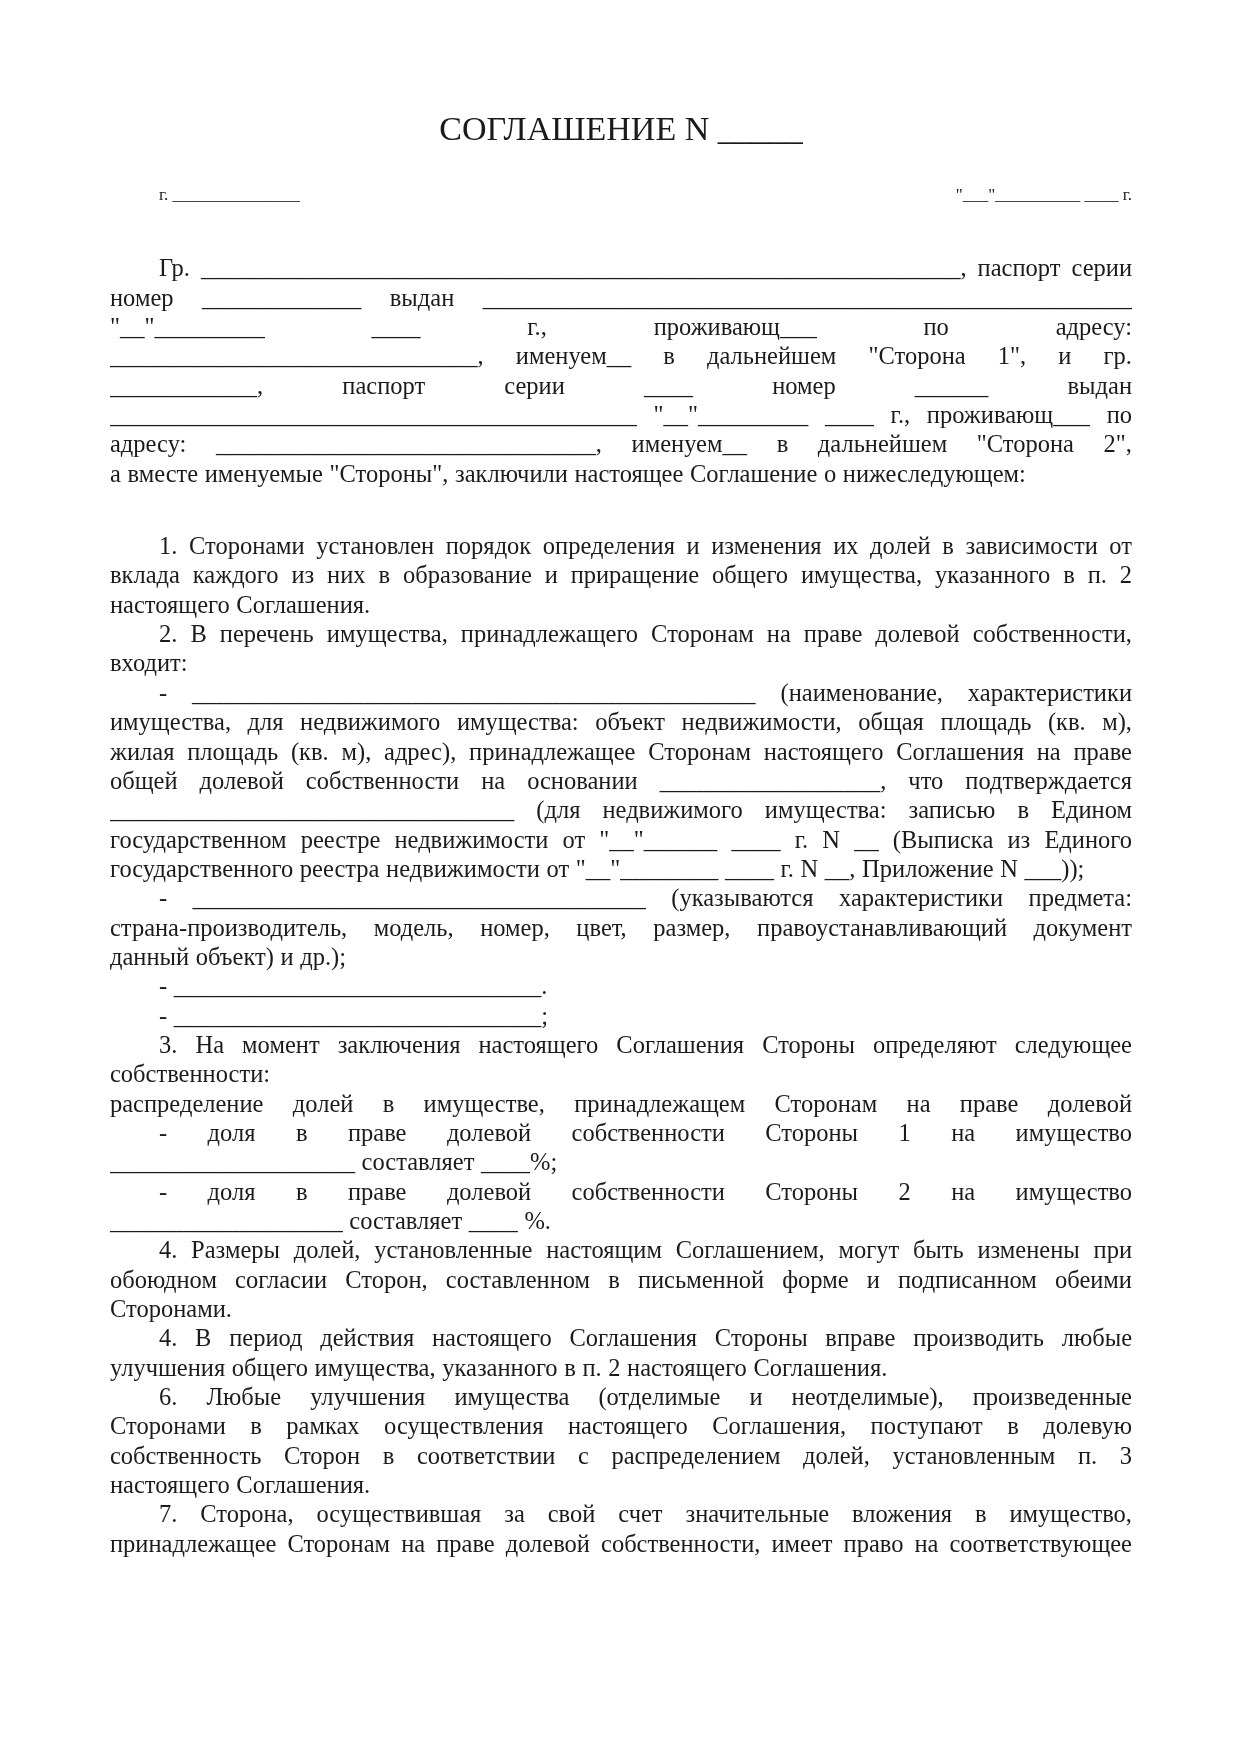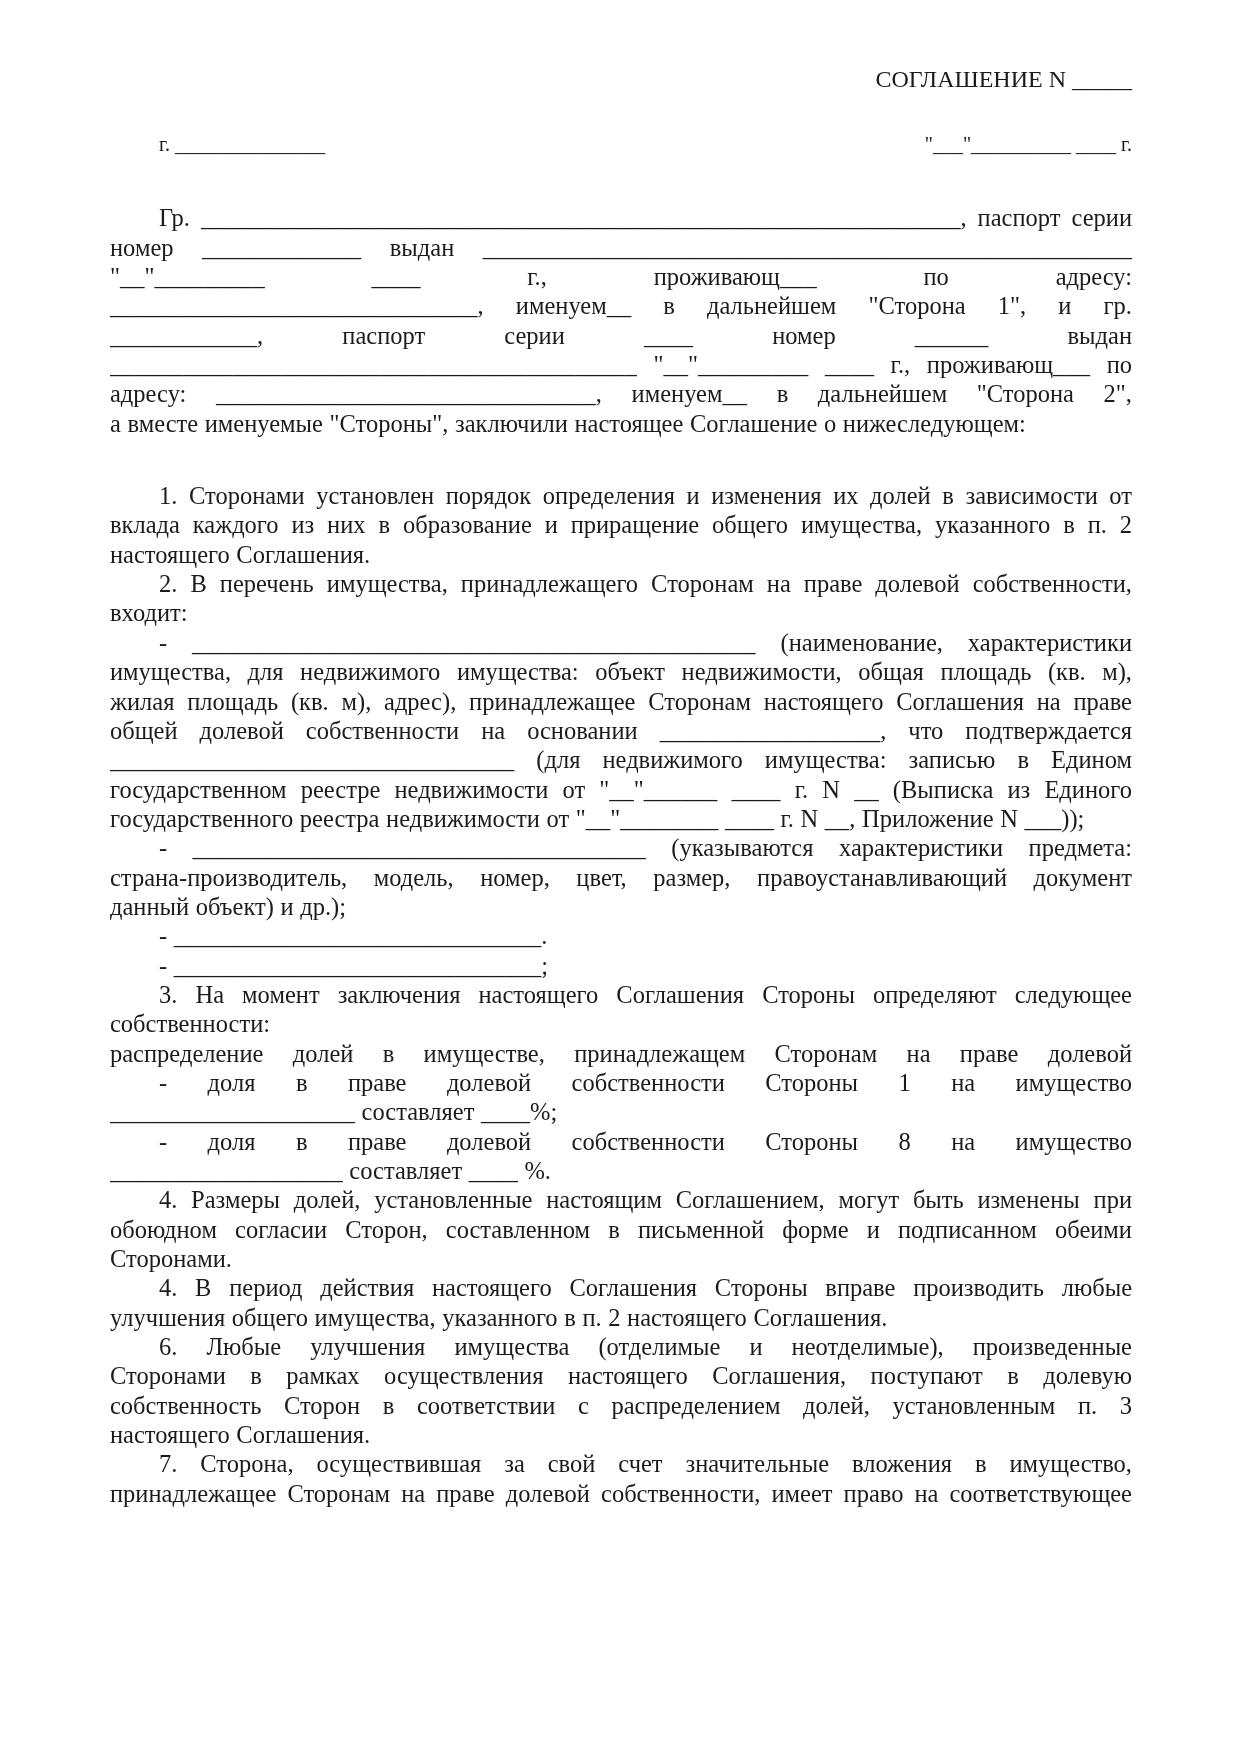--- a/index.html
+++ b/index.html
@@ -16,37 +16,37 @@
     font-family: "Liberation Serif", "DejaVu Serif", serif;
     overflow: hidden;
   }
   .content {
     position: absolute;
     left: 110px;
     top: 0;
     width: 1022px;
   }
   .title1 {
-    margin-top: 64px;
-    text-align: right;
-    font-size: 24px;
+    margin-top: 114px;
+    text-align: center;
+    font-size: 34px;
     line-height: 30px;
     white-space: pre;
   }
   .title2 {
     text-align: center;
     font-size: 25px;
     line-height: 30px;
     white-space: pre;
   }
   .place-date {
     margin-top: 36px;
     display: flex;
     justify-content: space-between;
-    font-size: 20px;
+    font-size: 17px;
     line-height: 29.35px;
   }
   .place-date .place { padding-left: 49px; }
   .doc-body { margin-top: 44px; }
   .para { margin: 0; }
   .para.gap { margin-top: 43px; }
   .line {
     font-size: 24.5px;
     line-height: 29.35px;
     height: 29.35px;
@@ -112,21 +112,21 @@
         <div class="para">
           <div class="line indent">3. На момент заключения настоящего Соглашения Стороны определяют следующее</div>
           <div class="line last">собственности:</div>
           <div class="line">распределение долей в имуществе, принадлежащем Сторонам на праве долевой</div>
         </div>
         <div class="para">
           <div class="line indent">- доля в праве долевой собственности Стороны 1 на имущество</div>
           <div class="line last">____________________ составляет ____%;</div>
         </div>
         <div class="para">
-          <div class="line indent">- доля в праве долевой собственности Стороны 8 на имущество</div>
+          <div class="line indent">- доля в праве долевой собственности Стороны 2 на имущество</div>
           <div class="line last">___________________ составляет ____ %.</div>
         </div>
         <div class="para">
           <div class="line indent">4. Размеры долей, установленные настоящим Соглашением, могут быть изменены при</div>
           <div class="line">обоюдном согласии Сторон, составленном в письменной форме и подписанном обеими</div>
           <div class="line last">Сторонами.</div>
         </div>
         <div class="para">
           <div class="line indent">4. В период действия настоящего Соглашения Стороны вправе производить любые</div>
           <div class="line last">улучшения общего имущества, указанного в п. 2 настоящего Соглашения.</div>

